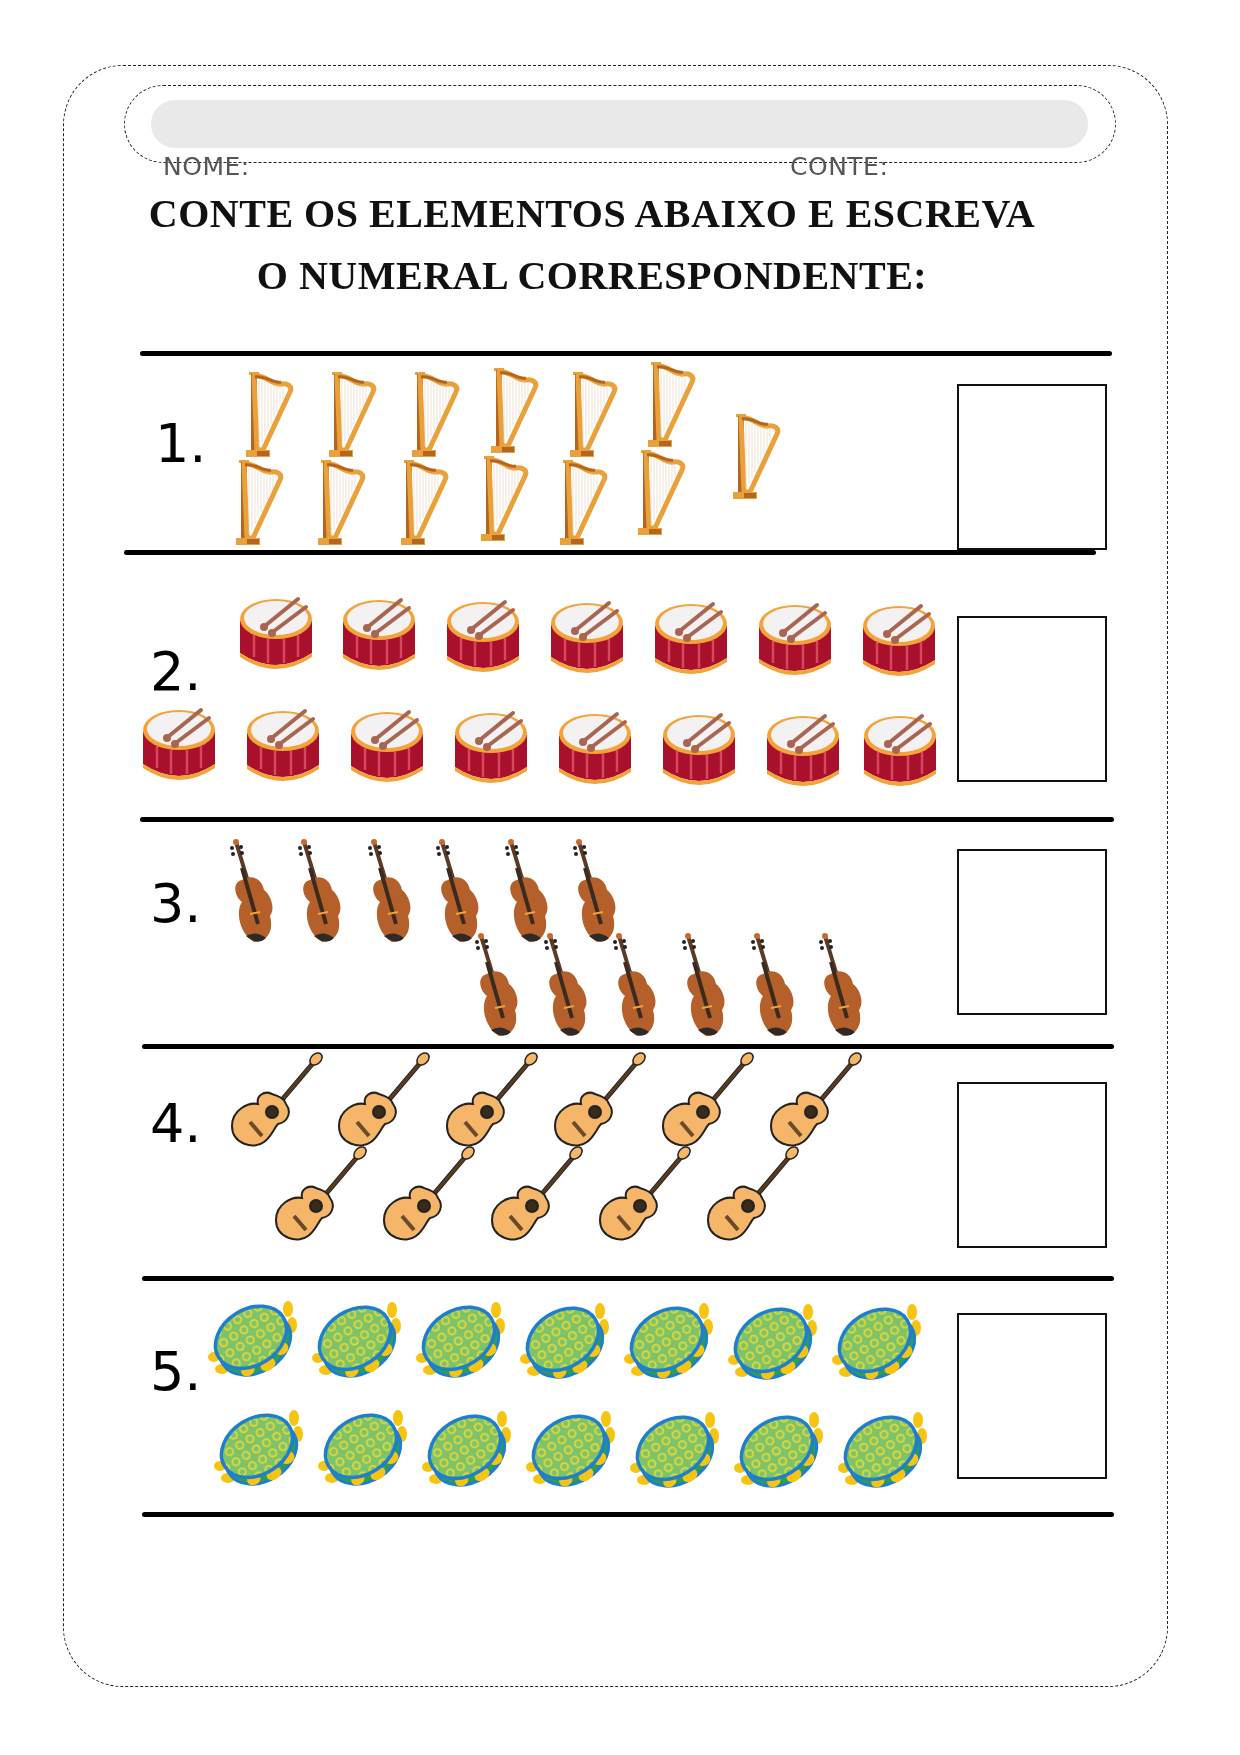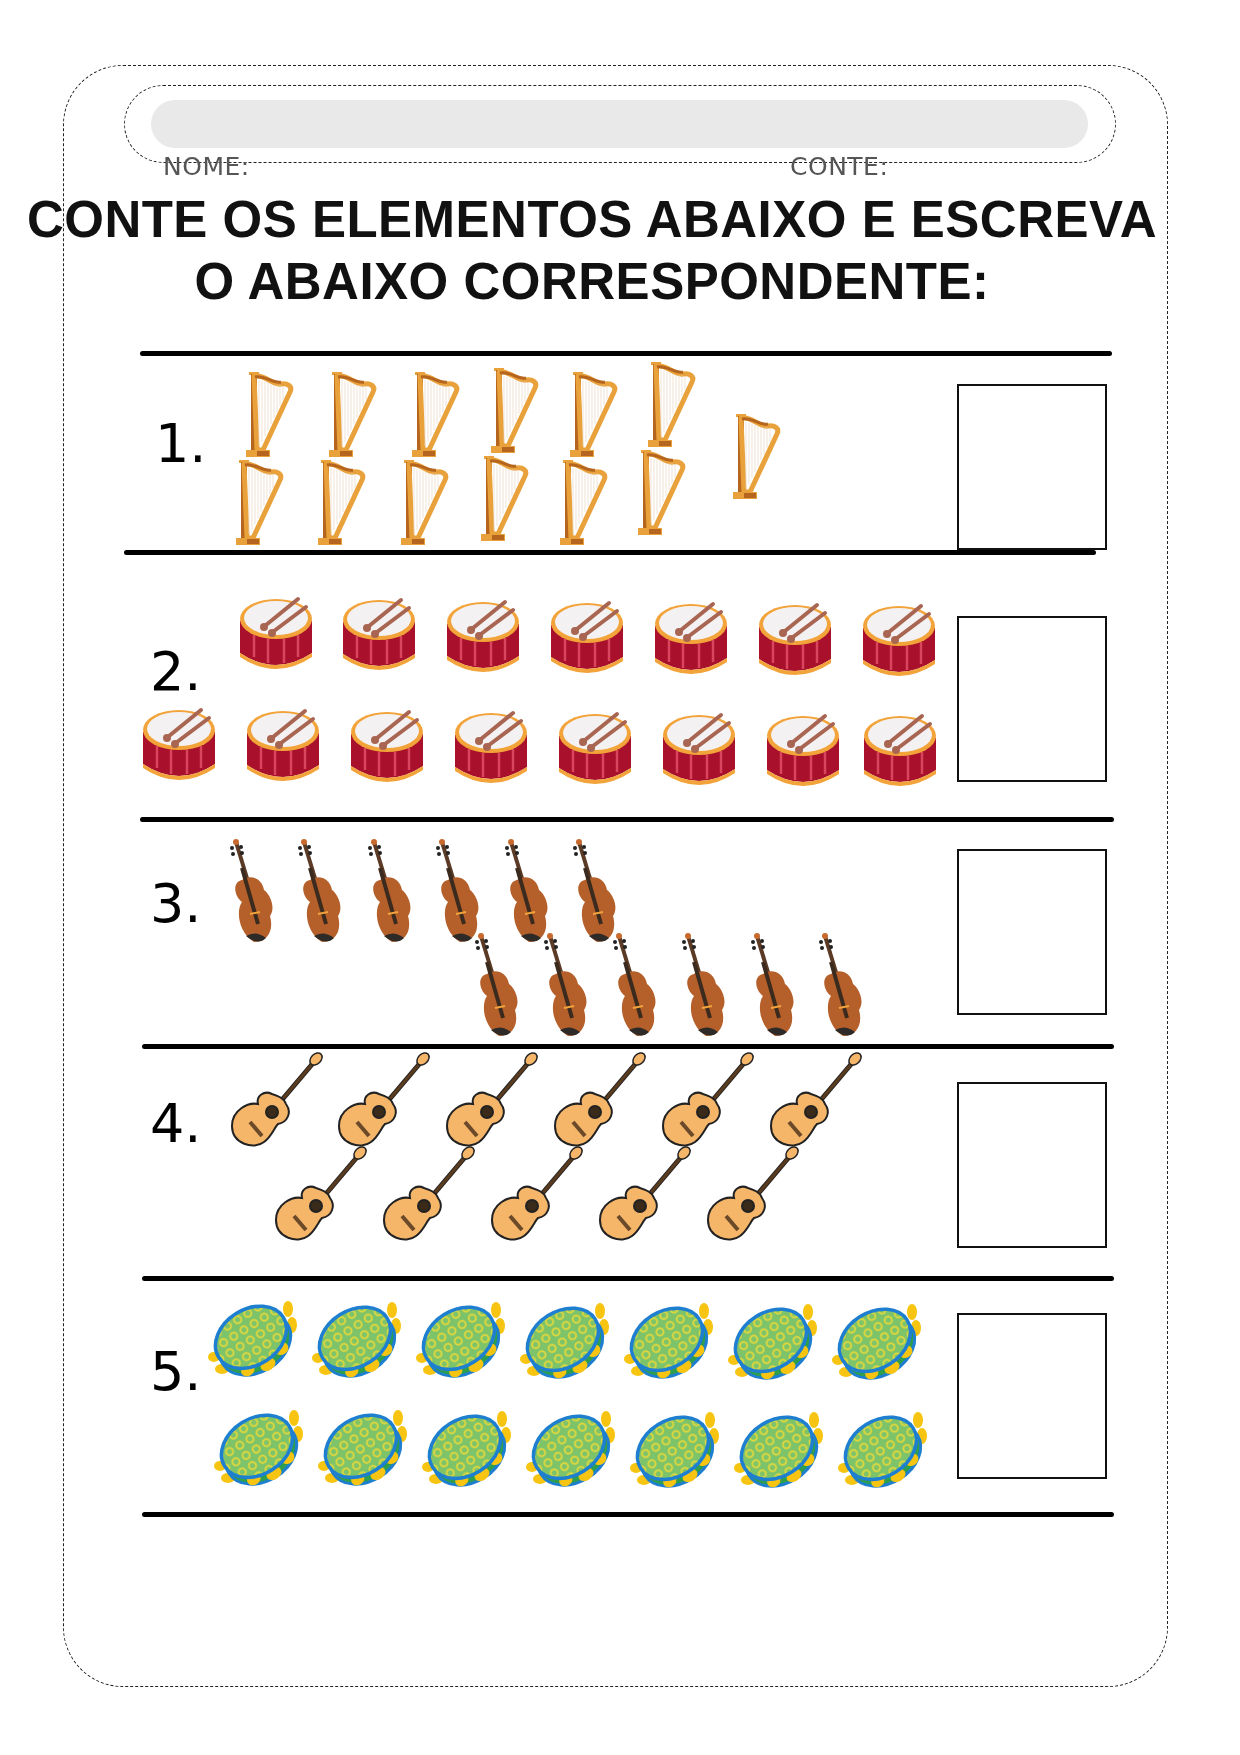--- a/index.html
+++ b/index.html
@@ -1,41 +1,41 @@
 <!DOCTYPE html>
 <html><head>
 <meta charset="utf-8">
 <style>
   html, body { margin:0; padding:0; background:#ffffff; }
   body { width:1240px; height:1755px; position:relative; overflow:hidden; font-family:"DejaVu Sans", sans-serif; }
   .outer-border { position:absolute; left:63px; top:65px; width:1105px; height:1622px; border:1.5px dashed #222; border-radius:60px; box-sizing:border-box; }
   .name-bar-outline { position:absolute; left:124px; top:85px; width:992px; height:78px; border:1.5px dashed #222; border-radius:40px; box-sizing:border-box; }
   .name-bar-fill { position:absolute; left:151px; top:100px; width:937px; height:48px; background:#e9e9e9; border-radius:24px; }
   .field-label { position:absolute; top:108px; font-size:25px; color:#555; font-family:"DejaVu Sans", sans-serif; letter-spacing:0.5px;margin-top:44px; }
-  .title-line { position:absolute; left:0; width:1184px; text-align:center; font-size:51px; font-weight:bold; color:#111; font-family:Liberation Sans, sans-serif; letter-spacing:0.5px; }
+  .title-line { position:absolute; left:0; width:1184px; text-align:center; font-size:40px; font-weight:bold; color:#111; font-family:Liberation Serif, serif; letter-spacing:0.5px; }
   .rule { position:absolute; height:5px; background:#000; border-radius:3px; }
   .num-label { position:absolute; font-size:54px; color:#000; font-family:"DejaVu Sans", sans-serif; }
   .answer-box { position:absolute; left:957px; width:150px; height:166px; border:2.5px solid #111; box-sizing:border-box; background:#fff; }
   .item { position:absolute; }
   .item svg { width:100%; height:100%; display:block; overflow:visible; }
 </style>
 </head>
 <body>
 
 <div class="outer-border"></div>
 
 <div>
   <div class="name-bar-outline"></div>
   <div class="name-bar-fill"></div>
   <span class="field-label" style="left:163px;">NOME:</span>
   <span class="field-label" style="left:790px;">CONTE:</span>
 </div>
 
 <div class="title-line" style="top:190px;">CONTE OS ELEMENTOS ABAIXO E ESCREVA</div>
-<div class="title-line" style="top:252px;">O ABAIXO CORRESPONDENTE:</div>
+<div class="title-line" style="top:252px;">O NUMERAL CORRESPONDENTE:</div>
 
 <div id="rules">
     <div class="rule" style="left: 140px; top: 351px; width: 972px;"></div>
     <div class="rule" style="left: 124px; top: 550px; width: 972px;"></div>
     <div class="rule" style="left: 140px; top: 817px; width: 974px;"></div>
     <div class="rule" style="left: 142px; top: 1044px; width: 972px;"></div>
     <div class="rule" style="left: 142px; top: 1276px; width: 972px;"></div>
     <div class="rule" style="left: 142px; top: 1512px; width: 972px;"></div>
   </div>
 <div id="exercises">

